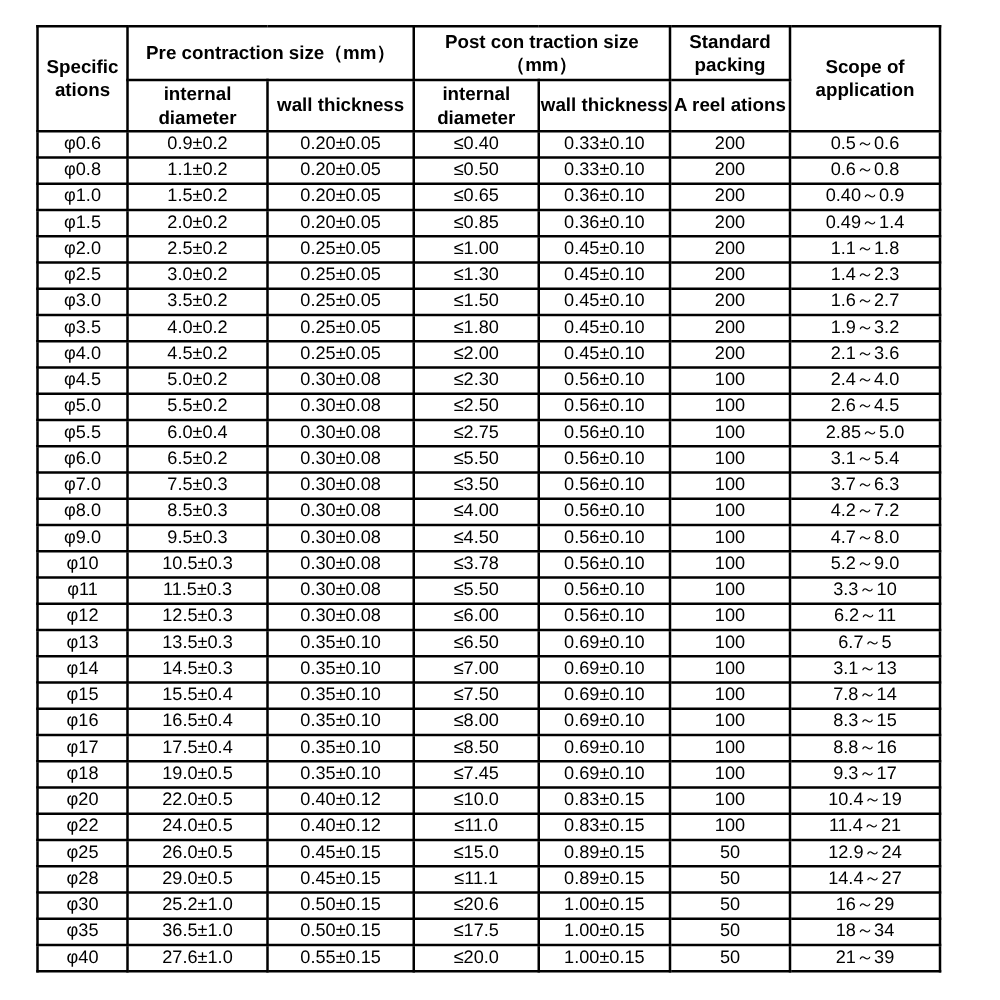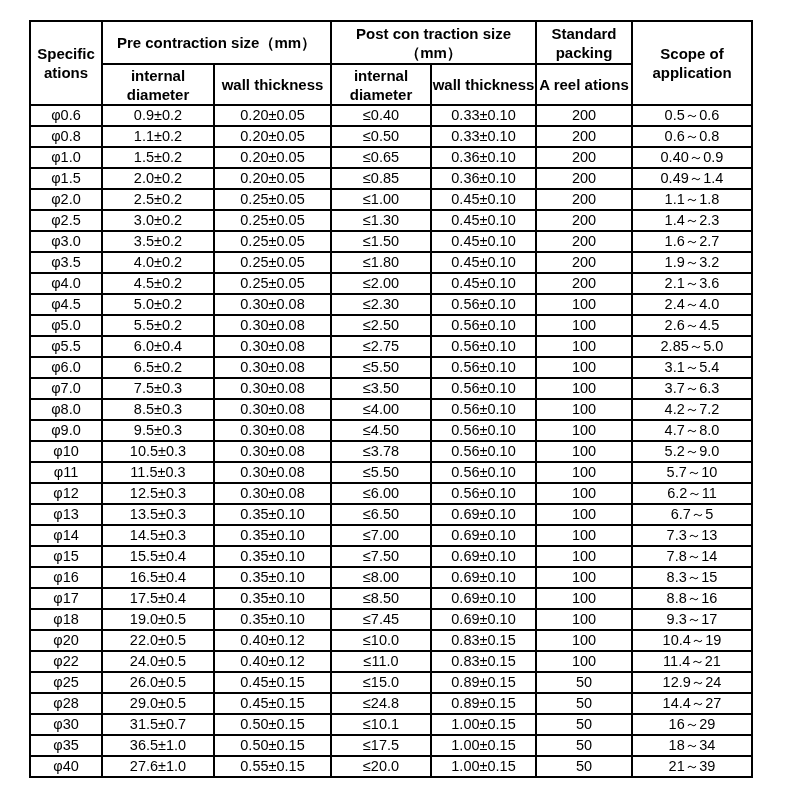--- a/index.html
+++ b/index.html
@@ -216,21 +216,21 @@
         <td>100</td>
         <td>5.2～9.0</td>
       </tr>
       <tr>
         <td>φ11</td>
         <td>11.5±0.3</td>
         <td>0.30±0.08</td>
         <td>≤5.50</td>
         <td>0.56±0.10</td>
         <td>100</td>
-        <td>5.7～10</td>
+        <td>3.3～10</td>
       </tr>
       <tr>
         <td>φ12</td>
         <td>12.5±0.3</td>
         <td>0.30±0.08</td>
         <td>≤6.00</td>
         <td>0.56±0.10</td>
         <td>100</td>
         <td>6.2～11</td>
       </tr>
@@ -243,21 +243,21 @@
         <td>100</td>
         <td>6.7～5</td>
       </tr>
       <tr>
         <td>φ14</td>
         <td>14.5±0.3</td>
         <td>0.35±0.10</td>
         <td>≤7.00</td>
         <td>0.69±0.10</td>
         <td>100</td>
-        <td>7.3～13</td>
+        <td>3.1～13</td>
       </tr>
       <tr>
         <td>φ15</td>
         <td>15.5±0.4</td>
         <td>0.35±0.10</td>
         <td>≤7.50</td>
         <td>0.69±0.10</td>
         <td>100</td>
         <td>7.8～14</td>
       </tr>
@@ -312,30 +312,30 @@
         <td>0.45±0.15</td>
         <td>≤15.0</td>
         <td>0.89±0.15</td>
         <td>50</td>
         <td>12.9～24</td>
       </tr>
       <tr>
         <td>φ28</td>
         <td>29.0±0.5</td>
         <td>0.45±0.15</td>
-        <td>≤24.8</td>
+        <td>≤11.1</td>
         <td>0.89±0.15</td>
         <td>50</td>
         <td>14.4～27</td>
       </tr>
       <tr>
         <td>φ30</td>
-        <td>31.5±0.7</td>
+        <td>25.2±1.0</td>
         <td>0.50±0.15</td>
-        <td>≤10.1</td>
+        <td>≤20.6</td>
         <td>1.00±0.15</td>
         <td>50</td>
         <td>16～29</td>
       </tr>
       <tr>
         <td>φ35</td>
         <td>36.5±1.0</td>
         <td>0.50±0.15</td>
         <td>≤17.5</td>
         <td>1.00±0.15</td>

